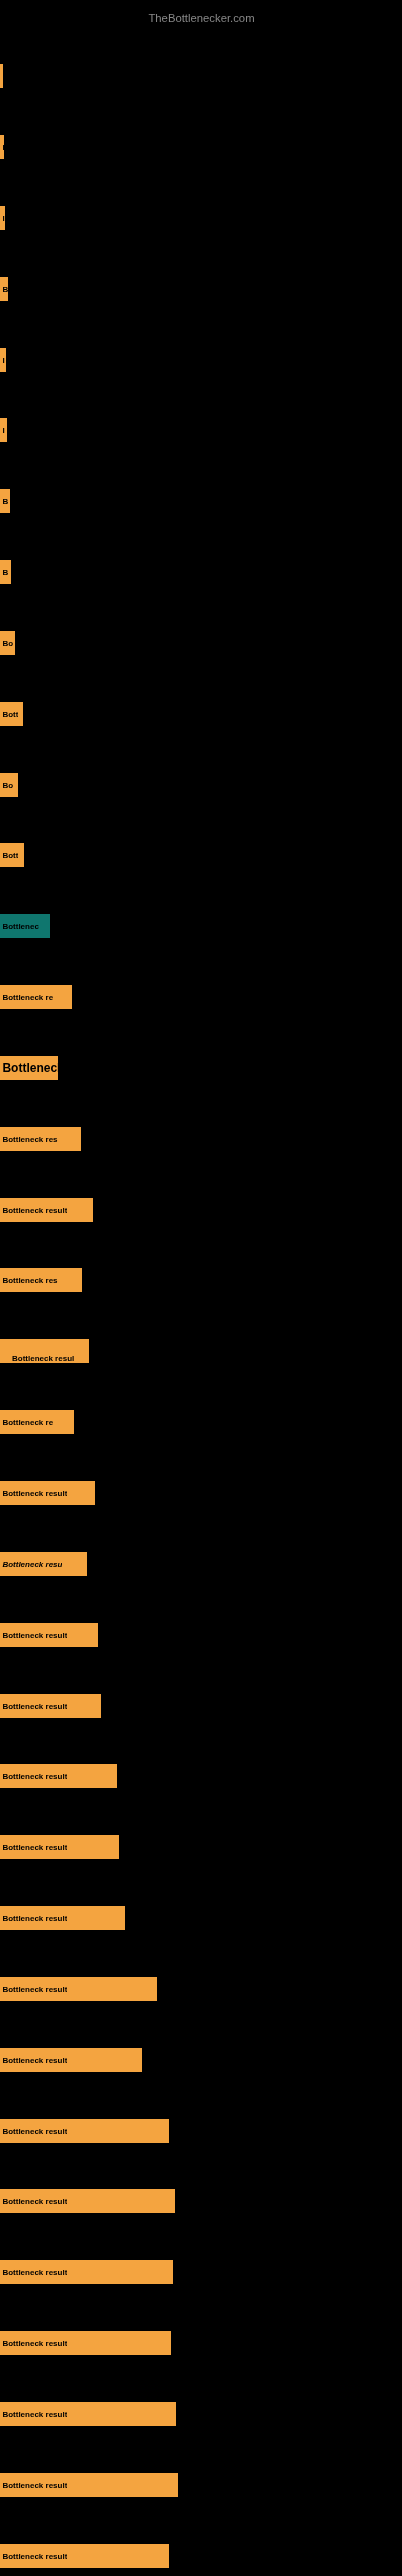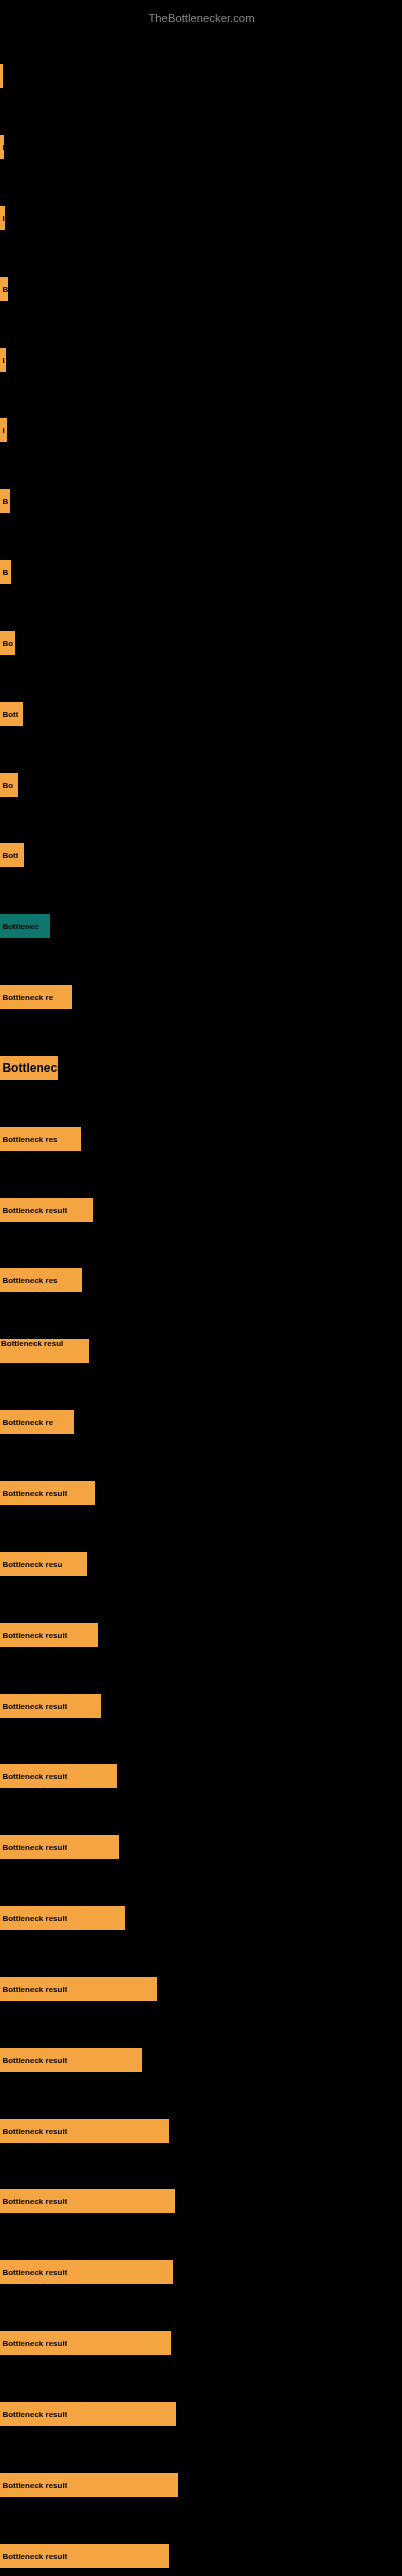--- a/index.html
+++ b/index.html
@@ -125,37 +125,37 @@
       <div style="background-color: rgb(244, 164, 64); height: 24px; width: 93px; display: flex; align-items: center; padding-left: 2.4px; position: absolute; left: 0px; top: 0px;">
         <span style="color: rgb(0, 0, 0); font-size: 8px; font-weight: bold; white-space: nowrap; overflow: hidden;">Bottleneck result</span>
       </div>
     </div>
     <div style="position: absolute; top: 1236px; left: 0px; width: 403px; height: 64px;">
       <div style="background-color: rgb(244, 164, 64); height: 24px; width: 82px; display: flex; align-items: center; padding-left: 2.4px; position: absolute; left: 0px; top: 0px;">
         <span style="color: rgb(0, 0, 0); font-size: 8px; font-weight: bold; white-space: nowrap; overflow: hidden;">Bottleneck res</span>
       </div>
     </div>
     <div style="position: absolute; top: 1307px; left: 0px; width: 403px; height: 64px;">
-      <div style="background-color: rgb(244, 164, 64); height: 24px; width: 89px; display: flex; align-items: flex-start; padding-left: 1px; position: absolute; left: 0px; top: 0px;">
+      <div style="background-color: rgb(244, 164, 64); height: 24px; width: 89px; display: flex; align-items: flex-end; padding-left: 12px; position: absolute; left: 0px; top: 0px;">
         <span style="color: rgb(0, 0, 0); font-size: 8px; font-weight: bold; white-space: nowrap; overflow: hidden;">Bottleneck resul</span>
       </div>
     </div>
     <div style="position: absolute; top: 1378px; left: 0px; width: 403px; height: 64px;">
       <div style="background-color: rgb(244, 164, 64); height: 24px; width: 74px; display: flex; align-items: center; padding-left: 2.4px; position: absolute; left: 0px; top: 0px;">
         <span style="color: rgb(0, 0, 0); font-size: 8px; font-weight: bold; white-space: nowrap; overflow: hidden;">Bottleneck re</span>
       </div>
     </div>
     <div style="position: absolute; top: 1449px; left: 0px; width: 403px; height: 64px;">
       <div style="background-color: rgb(244, 164, 64); height: 24px; width: 95px; display: flex; align-items: center; padding-left: 2.4px; position: absolute; left: 0px; top: 0px;">
         <span style="color: rgb(0, 0, 0); font-size: 8px; font-weight: bold; white-space: nowrap; overflow: hidden;">Bottleneck result</span>
       </div>
     </div>
     <div style="position: absolute; top: 1520px; left: 0px; width: 403px; height: 64px;">
       <div style="background-color: rgb(244, 164, 64); height: 24px; width: 87px; display: flex; align-items: center; padding-left: 2.4px; position: absolute; left: 0px; top: 0px;">
-        <span style="color: rgb(0, 0, 0); font-size: 8px; font-weight: bold; white-space: nowrap; overflow: hidden;">Bottleneck resu</span>
+        <span style="color: rgb(0, 0, 0); font-size: 8px; font-weight: bold; white-space: nowrap; overflow: hidden; font-style: italic;">Bottleneck resu</span>
       </div>
     </div>
     <div style="position: absolute; top: 1591px; left: 0px; width: 403px; height: 64px;">
       <div style="background-color: rgb(244, 164, 64); height: 24px; width: 98px; display: flex; align-items: center; padding-left: 2.4px; position: absolute; left: 0px; top: 0px;">
         <span style="color: rgb(0, 0, 0); font-size: 8px; font-weight: bold; white-space: nowrap; overflow: hidden;">Bottleneck result</span>
       </div>
     </div>
     <div style="position: absolute; top: 1662px; left: 0px; width: 403px; height: 64px;">
       <div style="background-color: rgb(244, 164, 64); height: 24px; width: 101px; display: flex; align-items: center; padding-left: 2.4px; position: absolute; left: 0px; top: 0px;">
         <span style="color: rgb(0, 0, 0); font-size: 8px; font-weight: bold; white-space: nowrap; overflow: hidden;">Bottleneck result</span>

